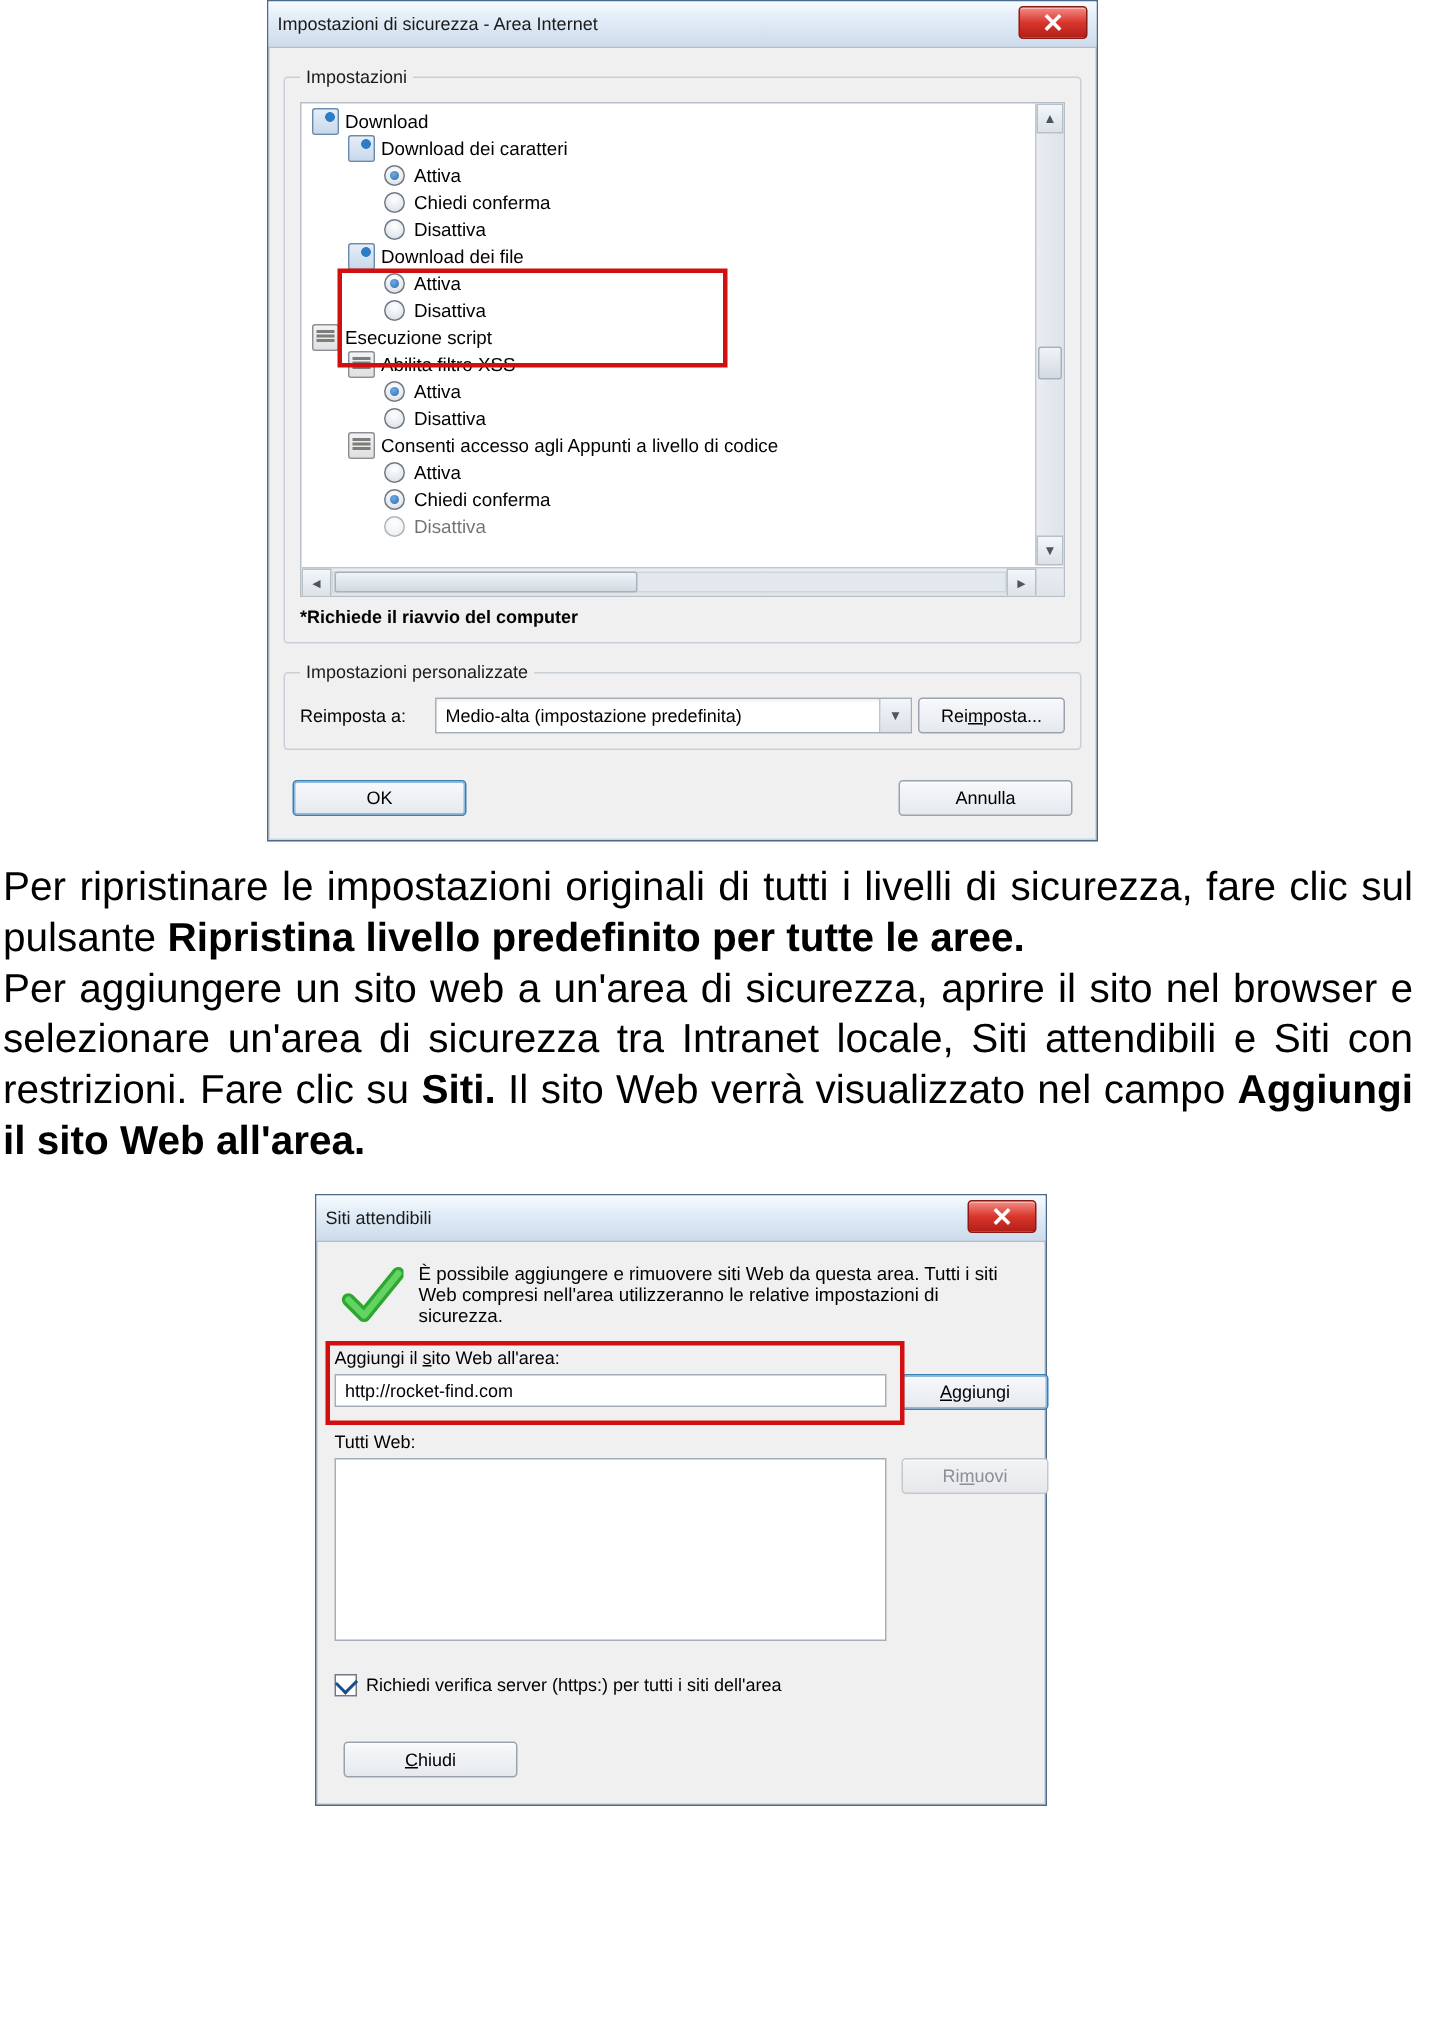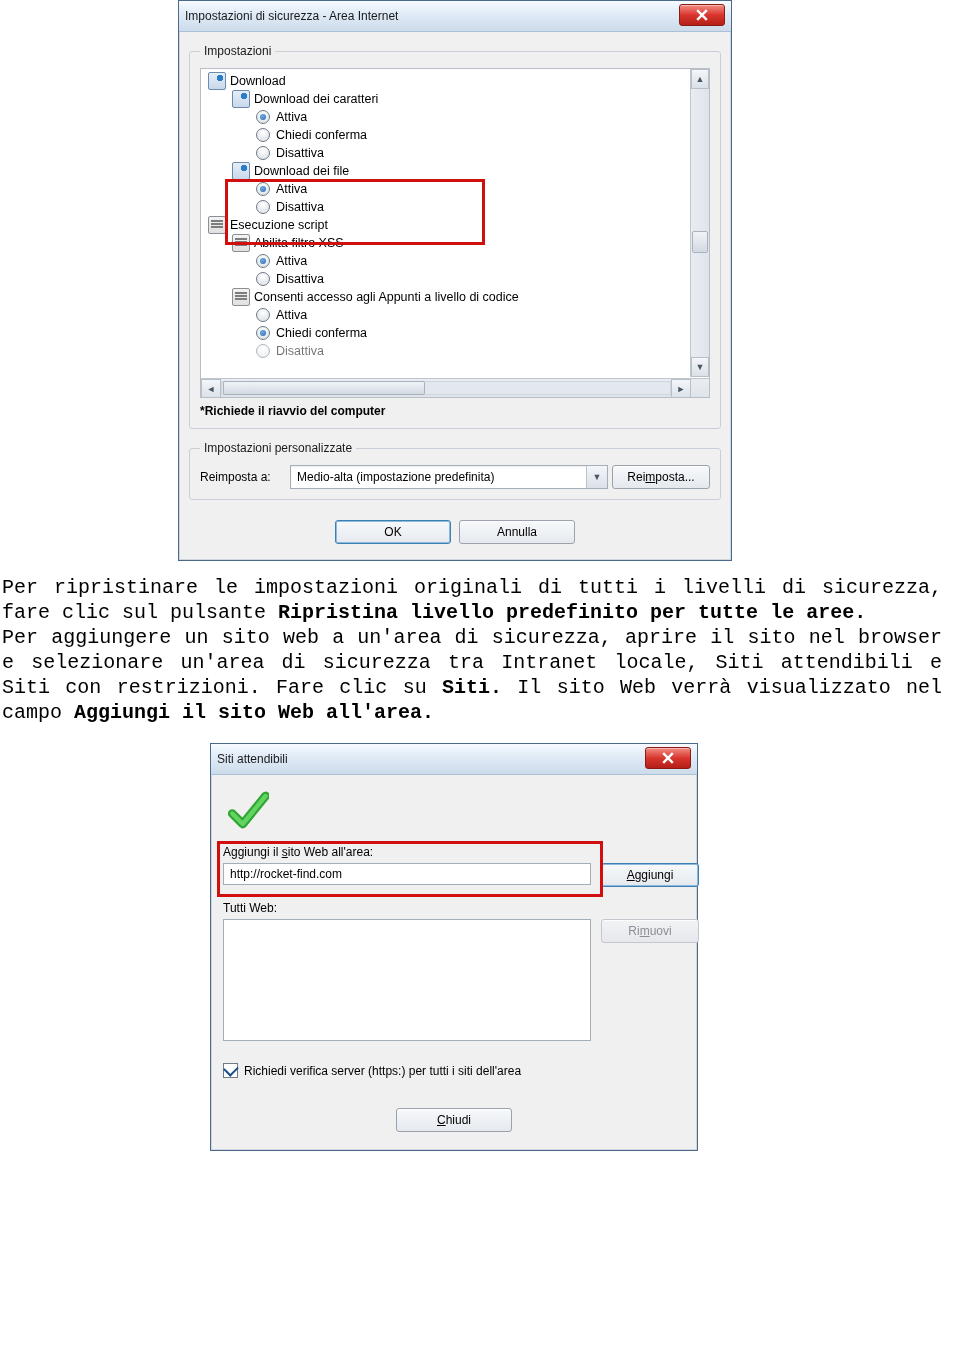--- a/index.html
+++ b/index.html
@@ -4,22 +4,22 @@
 <style>
   body {
     margin: 0;
     padding: 0;
     font-family: "Segoe UI", Tahoma, sans-serif;
     font-size: 12px;
     background: #fff;
     width: 960px;
   }
   .doc-text {
-    font-family: Liberation Mono, monospace;
-    font-size: 20px;
+    font-family: Liberation Sans, sans-serif;
+    font-size: 27px;
     line-height: 1.25;
     padding: 8px 2px 8px 2px;
     margin: 6px 16px 10px 0;
     text-align: justify;
   }
   .doc-text .bold { font-weight: bold; }
 
   
   .dlg {
     border: 1px solid #4b6a8b;
@@ -178,21 +178,21 @@
 
   .winbtn {
     height:22px; padding:0 12px; min-width:72px;
     background: linear-gradient(#f7f9fb,#e5e9ee);
     border:1px solid #9aa3ad; border-radius:3px;
     box-shadow: inset 0 1px 0 rgba(255,255,255,.7);
     display:inline-flex; align-items:center; justify-content:center;
   }
   .winbtn.def { border-color:#3c7fb1; box-shadow: 0 0 0 1px #8cb9dd inset, inset 0 1px 0 rgba(255,255,255,.7); }
   .dlg-actions {
-    display:flex; gap:8px; justify-content:center; padding:8px 6px 4px;
+    display:flex; gap:8px; justify-content:space-between; padding:8px 6px 4px;
   }
 
   .u { text-decoration: underline; }
 
   
   .dlg2 { width: 486px; margin: 8px auto 20px 210px; }
   .dlg2 .dlg-body { padding: 4px 12px 14px 12px; }
 
   .desc-row { display:flex; gap:10px; padding:10px 4px 8px 4px; align-items:flex-start;}
   .check-ico {
@@ -375,20 +375,21 @@
     </div>
   </div>
   <div class="dlg-body">
     <div class="desc-row">
       <div class="check-ico">
         <svg viewBox="0 0 48 48">
           <path d="M6 28 L18 40 L44 8" fill="none" stroke="#2fa62f" stroke-width="10" stroke-linecap="round" stroke-linejoin="round"></path>
           <path d="M6 28 L18 40 L44 8" fill="none" stroke="#63d463" stroke-width="5" stroke-linecap="round" stroke-linejoin="round"></path>
         </svg>
       </div>
+      <div class="desc">È possibile aggiungere e rimuovere siti Web da questa area. Tutti i siti Web compresi nell'area utilizzeranno le relative impostazioni di sicurezza.</div>
     </div>
 
     <div style="position:relative;">
       <div class="field-lbl">
         <span>Aggiungi il </span><span class="u">s</span><span>ito Web all'area:</span>
       </div>
       <div class="grid2">
         <div class="txtinput">
           <span>http://rocket-find.com</span>
         </div>

